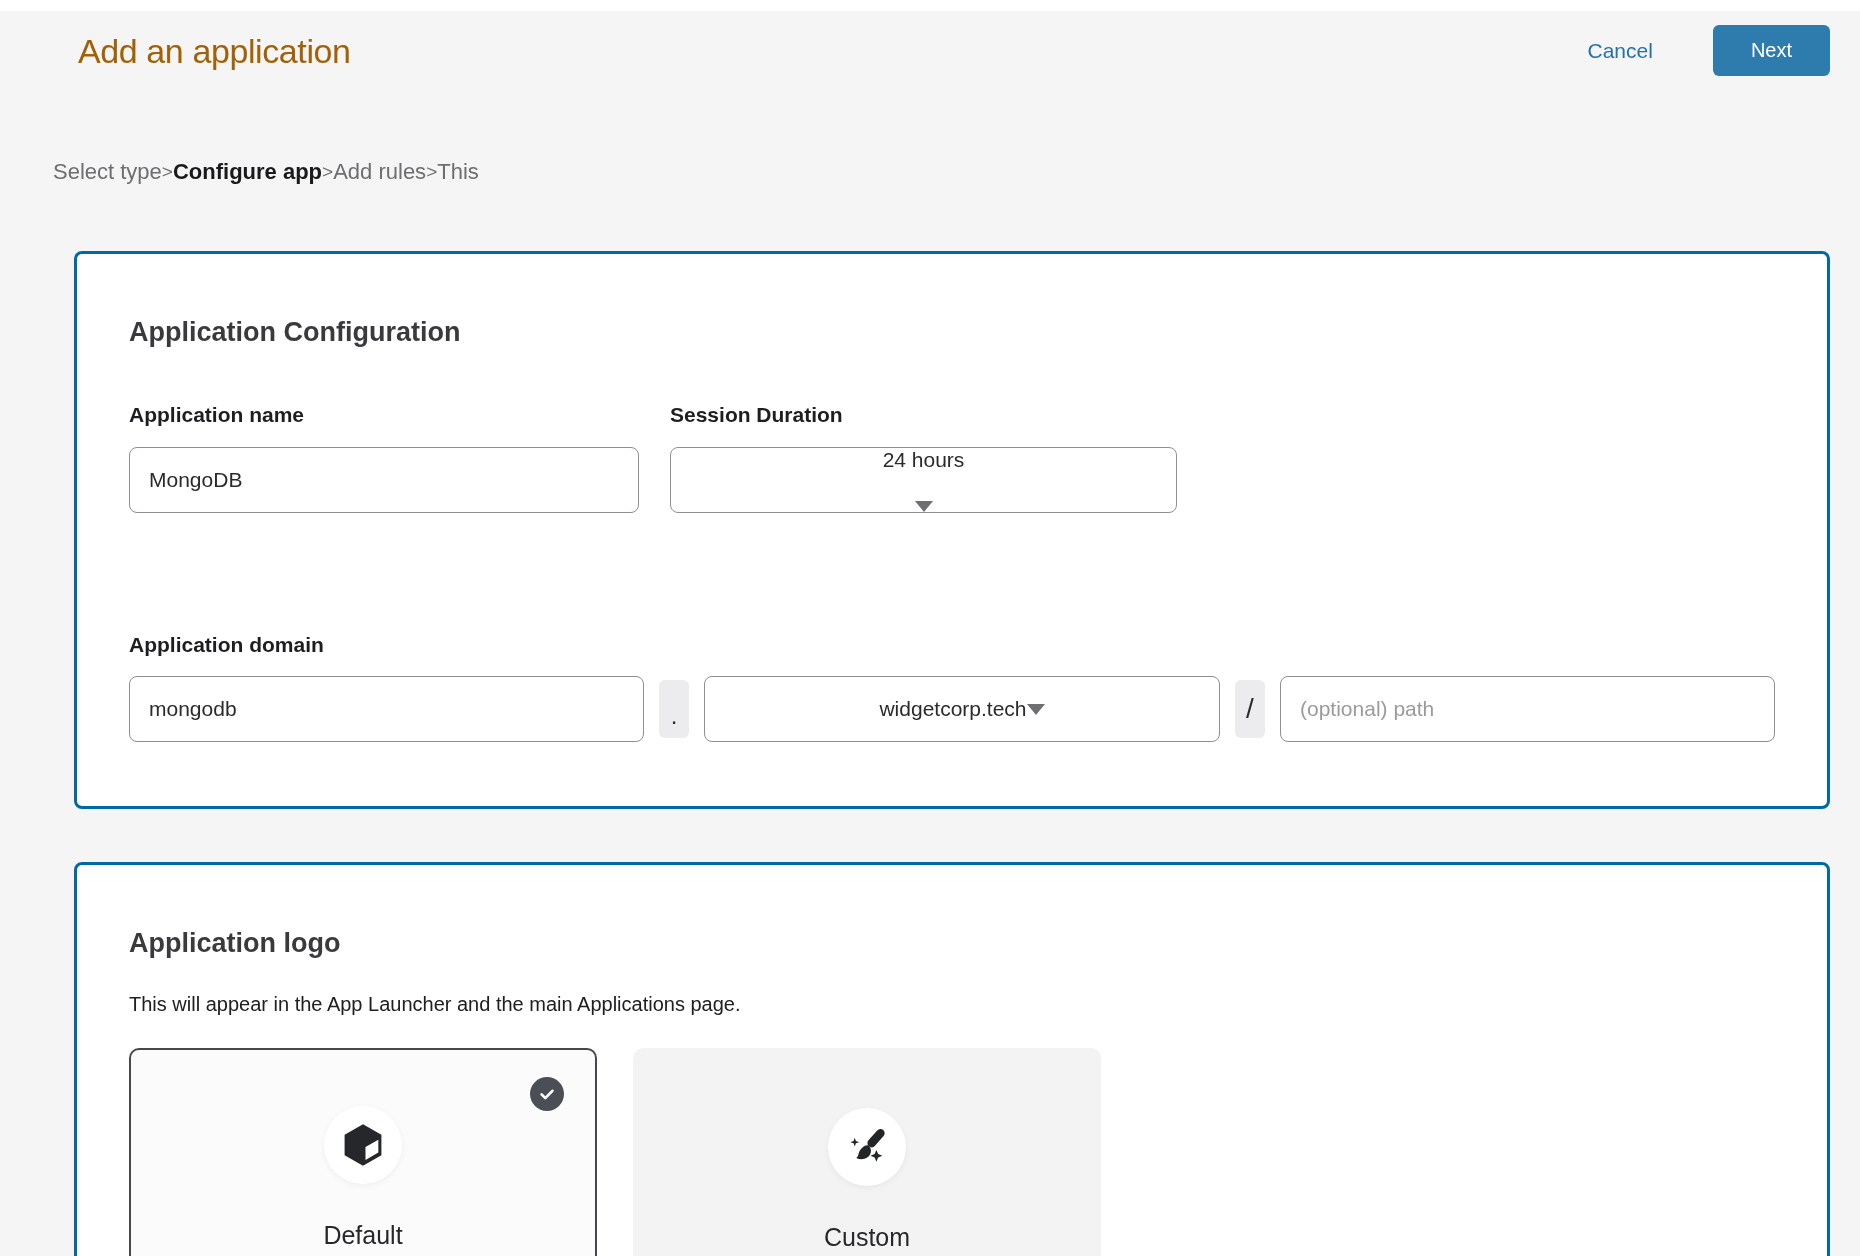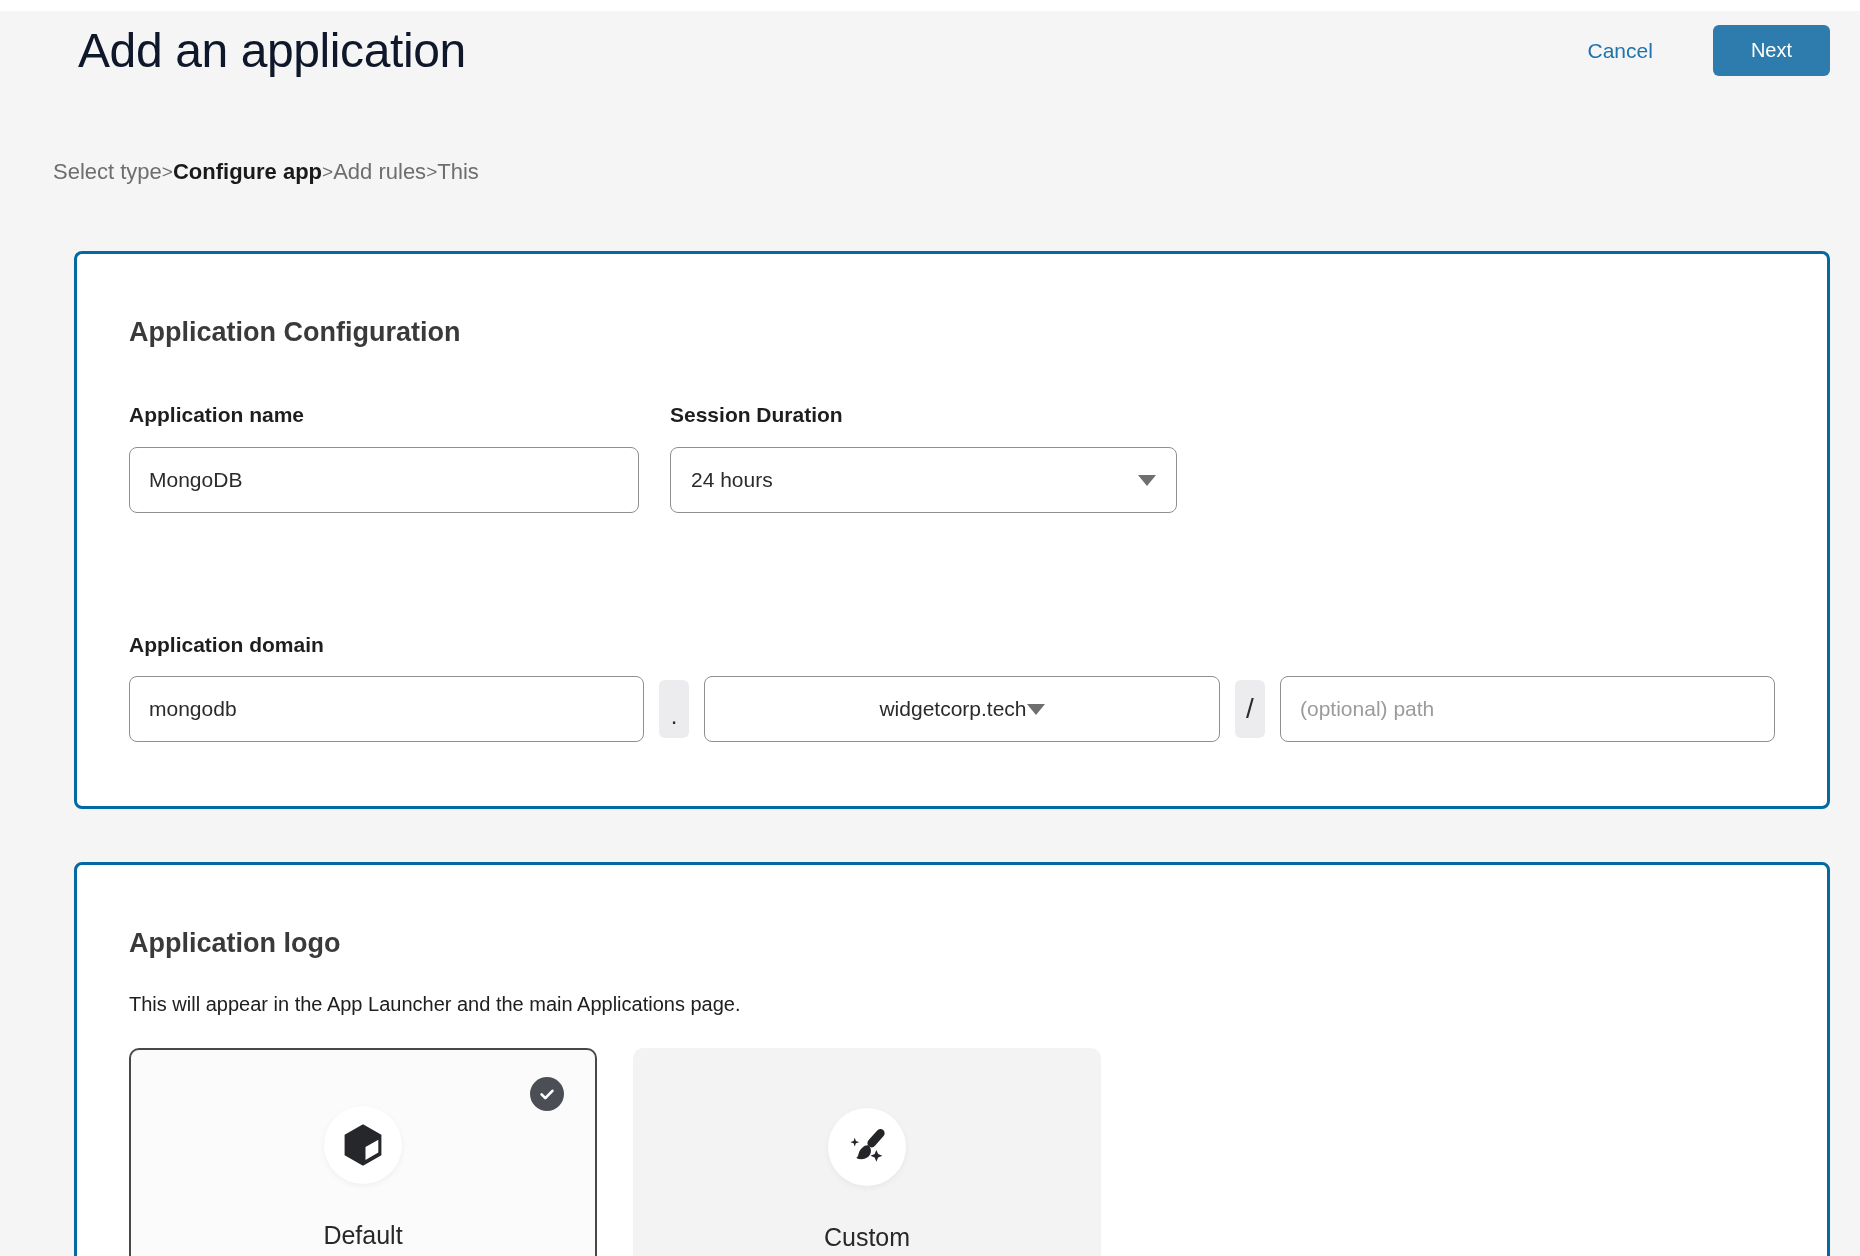--- a/index.html
+++ b/index.html
@@ -10,21 +10,21 @@
     color:#1e1e20;
   }
   .top-strip { height:11px; background:#ffffff; }
 
   
   .page-header {
     display:flex; justify-content:space-between; align-items:center;
     padding:14px 30px 0 78px;
   }
   .page-title {
-    font-size:48px; font-weight:400; color:#0f172a; letter-spacing:-0.4px;
+    font-size:34px; font-weight:400; color:#a16207; letter-spacing:-0.4px;
     line-height:48px;
   }
   .header-actions { display:flex; align-items:center; gap:60px; }
   .cancel-link {
     color:#2173ad; font-size:21px; cursor:pointer; text-decoration:none;
   }
   .next-button {
     background:#2e7cad; color:#ffffff; border:none; border-radius:6px;
     font-size:20px; font-family:inherit; padding:14px 38px; cursor:pointer;
   }
@@ -55,21 +55,21 @@
     font-size:21px; font-weight:700; color:#1e1e20;
     display:block; margin-bottom:20px;
   }
   .text-input {
     height:66px; border:1px solid #8f8f91; border-radius:8px;
     font-size:21px; font-family:inherit; color:#2b2b2d;
     padding:0 19px; background:#ffffff; outline:none; width:100%;
   }
   .text-input::placeholder { color:#9b9b9d; }
   .w-name { width:510px; }
-  .w-session { width:507px; }
+  .w-session { width:507px;flex-direction:column; }
   .select-box {
     height:66px; border:1px solid #8f8f91; border-radius:8px;
     display:flex; align-items:center; justify-content:space-between;
     padding:0 20px; font-size:21px; color:#2b2b2d; background:#ffffff;
     cursor:pointer;
   }
   .caret {
     width:0; height:0; flex:none;
     border-left:9px solid transparent; border-right:9px solid transparent;
     border-top:11px solid #6f6f72;

